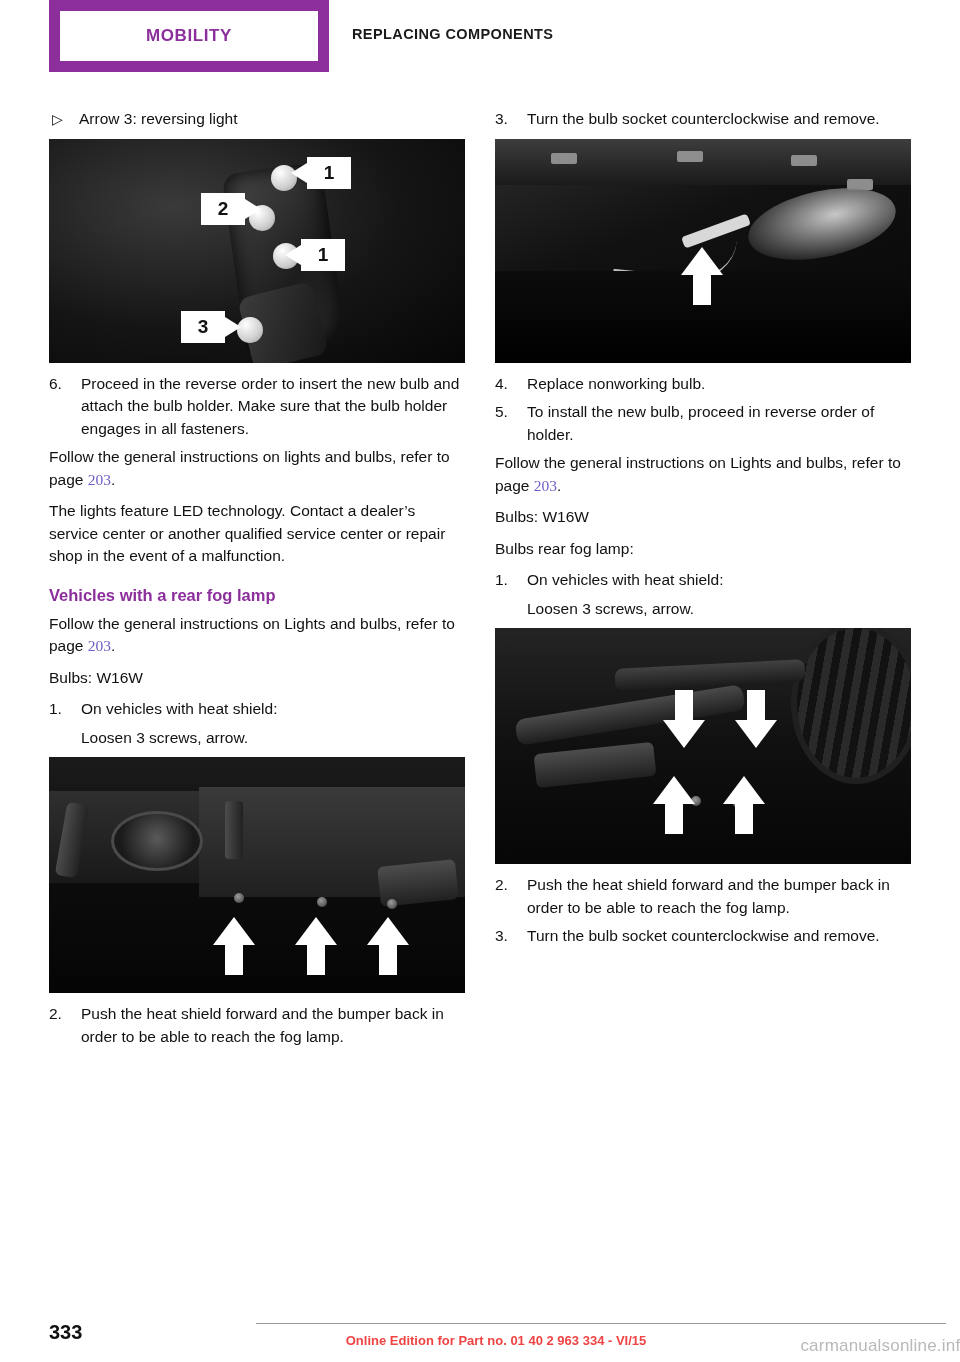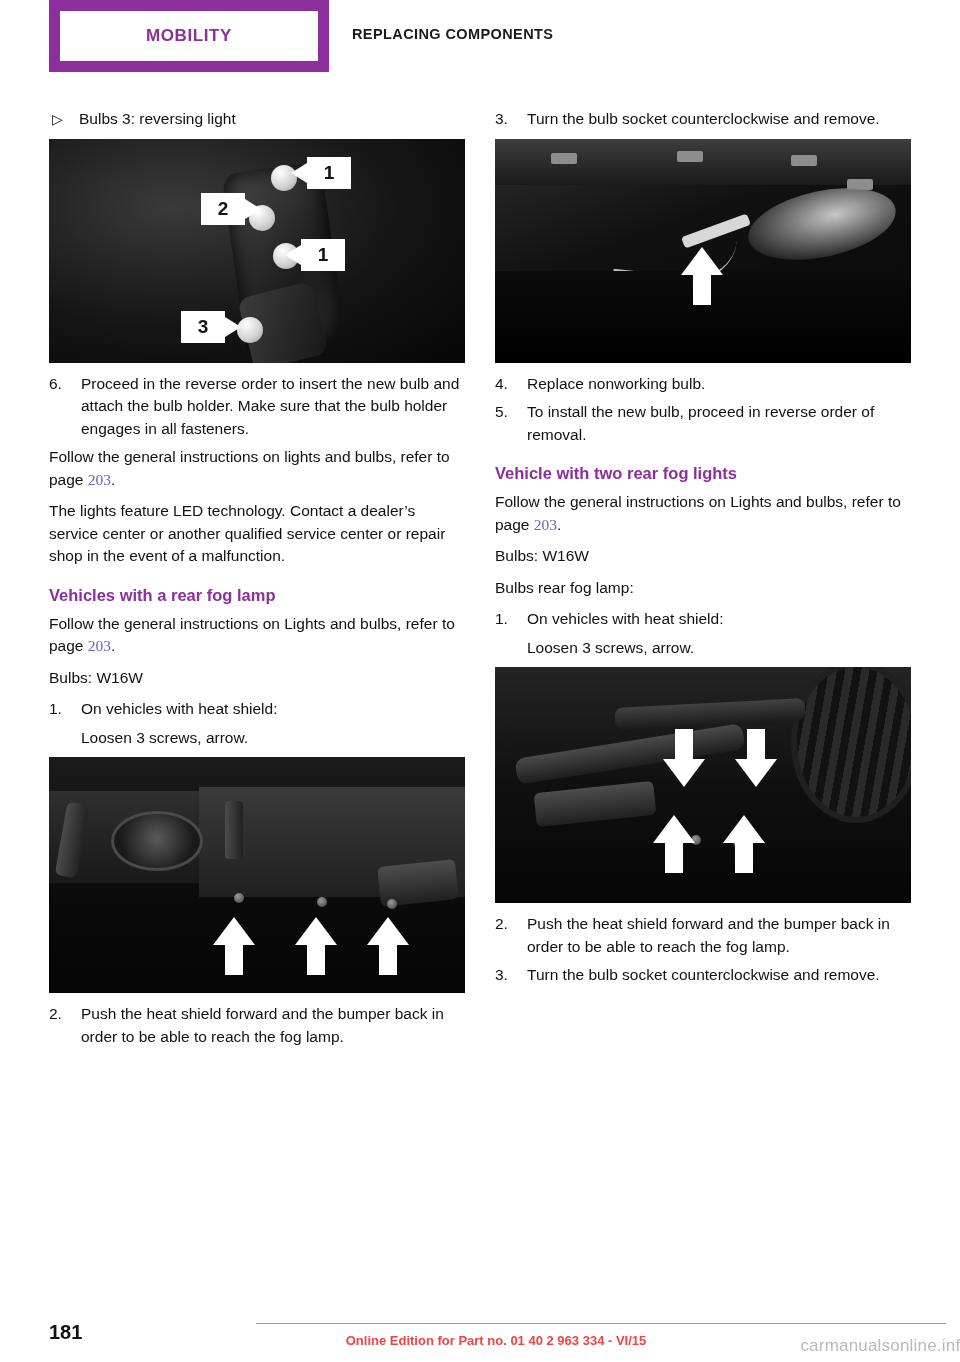--- a/index.html
+++ b/index.html
@@ -431,21 +431,21 @@
     <div class="header-tab">
       <span class="header-tab-label">MOBILITY</span>
     </div>
     <div class="header-section">REPLACING COMPONENTS</div>
   </div>
 
   <div class="col col-left">
 
     <div class="bullet-row">
       <div class="bullet-marker">▷</div>
-      <div class="row-body">Bulbs 3: reversing light</div>
+      <div class="row-body">Arrow 3: reversing light</div>
     </div>
 
     <div class="figure fig-1">
       <div class="photo-bg"></div>
       <div class="lamp-body"></div>
       <div class="lamp-body2"></div>
       <div class="bulb b-a"></div>
       <div class="bulb b-b"></div>
       <div class="bulb b-c"></div>
       <div class="bulb b-d"></div>
@@ -533,24 +533,23 @@
       </div>
     </div>
 
     <div class="num-row">
       <div class="num-marker">4.</div>
       <div class="row-body">Replace nonworking bulb.</div>
     </div>
 
     <div class="num-row">
       <div class="num-marker">5.</div>
-      <div class="row-body">To install the new bulb, proceed in reverse order of removal.</div>
-    </div>
-
-    <div class="heading">Vehicle with two rear fog lights</div>
+      <div class="row-body">To install the new bulb, proceed in reverse order of holder.</div>
+    </div>
+
 
     <p class="para"><span>Follow the general instructions on Lights and bulbs, refer to page </span><span class="pageref">203</span><span>.</span></p>
 
     <p class="para">Bulbs: W16W</p>
     <p class="para">Bulbs rear fog lamp:</p>
 
     <div class="num-row">
       <div class="num-marker">1.</div>
       <div class="row-body">On vehicles with heat shield:</div>
     </div>
@@ -588,19 +587,19 @@
     </div>
 
     <div class="num-row">
       <div class="num-marker">3.</div>
       <div class="row-body">Turn the bulb socket counterclockwise and remove.</div>
     </div>
 
   </div>
 
   <div class="footer">
-    <div class="page-number">181</div>
+    <div class="page-number">333</div>
     <div class="footer-line"></div>
     <div class="footer-text">Online Edition for Part no. 01 40 2 963 334 - VI/15</div>
     <div class="watermark">carmanualsonline.info</div>
   </div>
 
 </div>
 
 </body></html>

